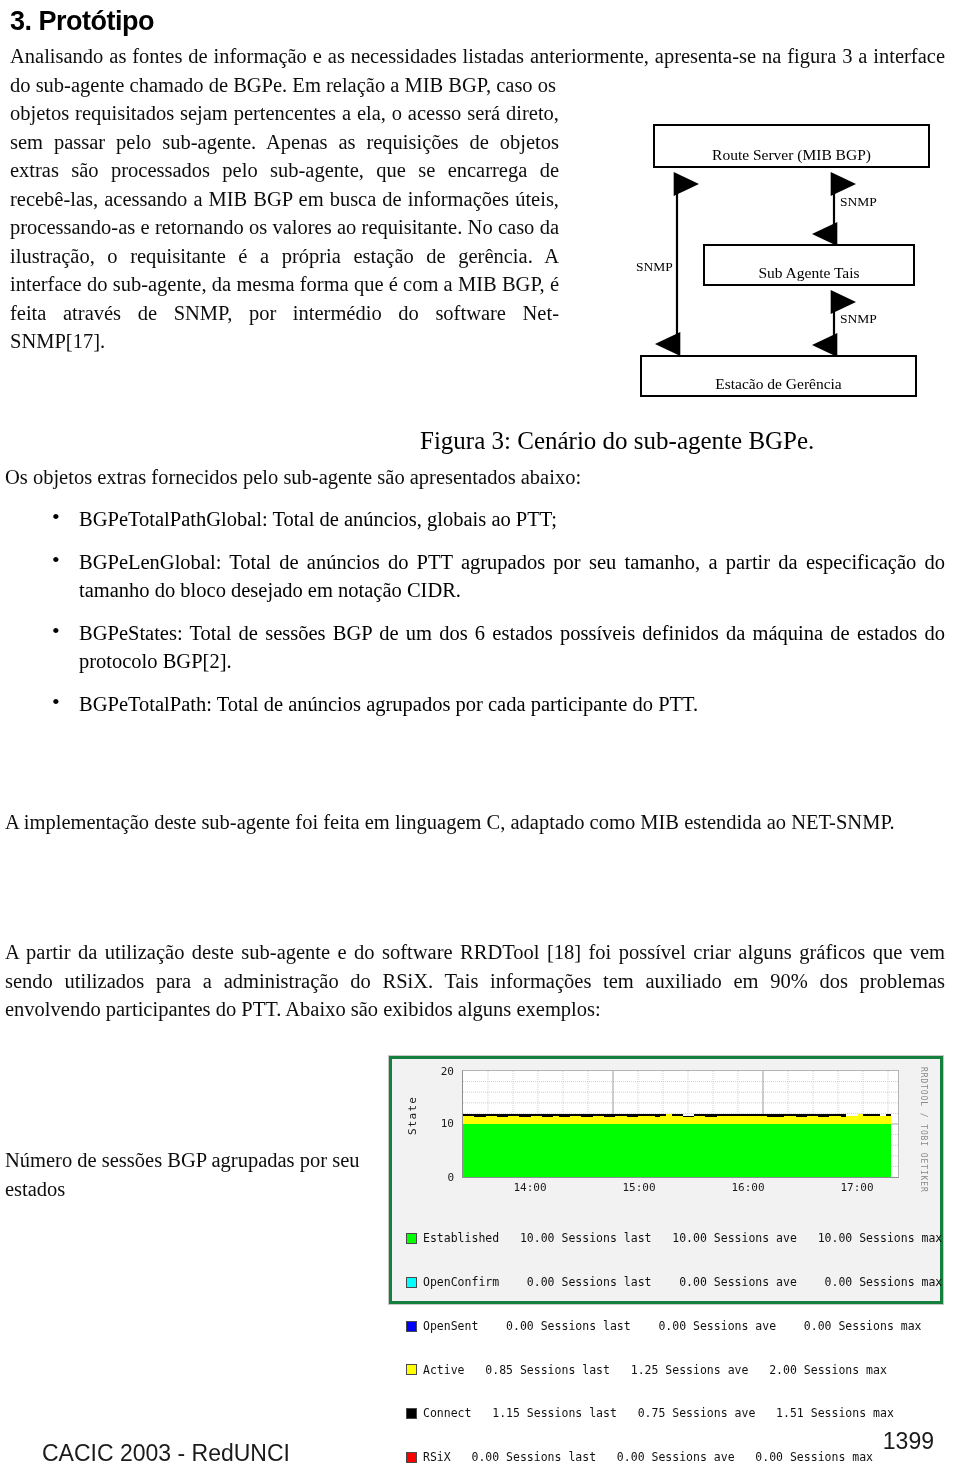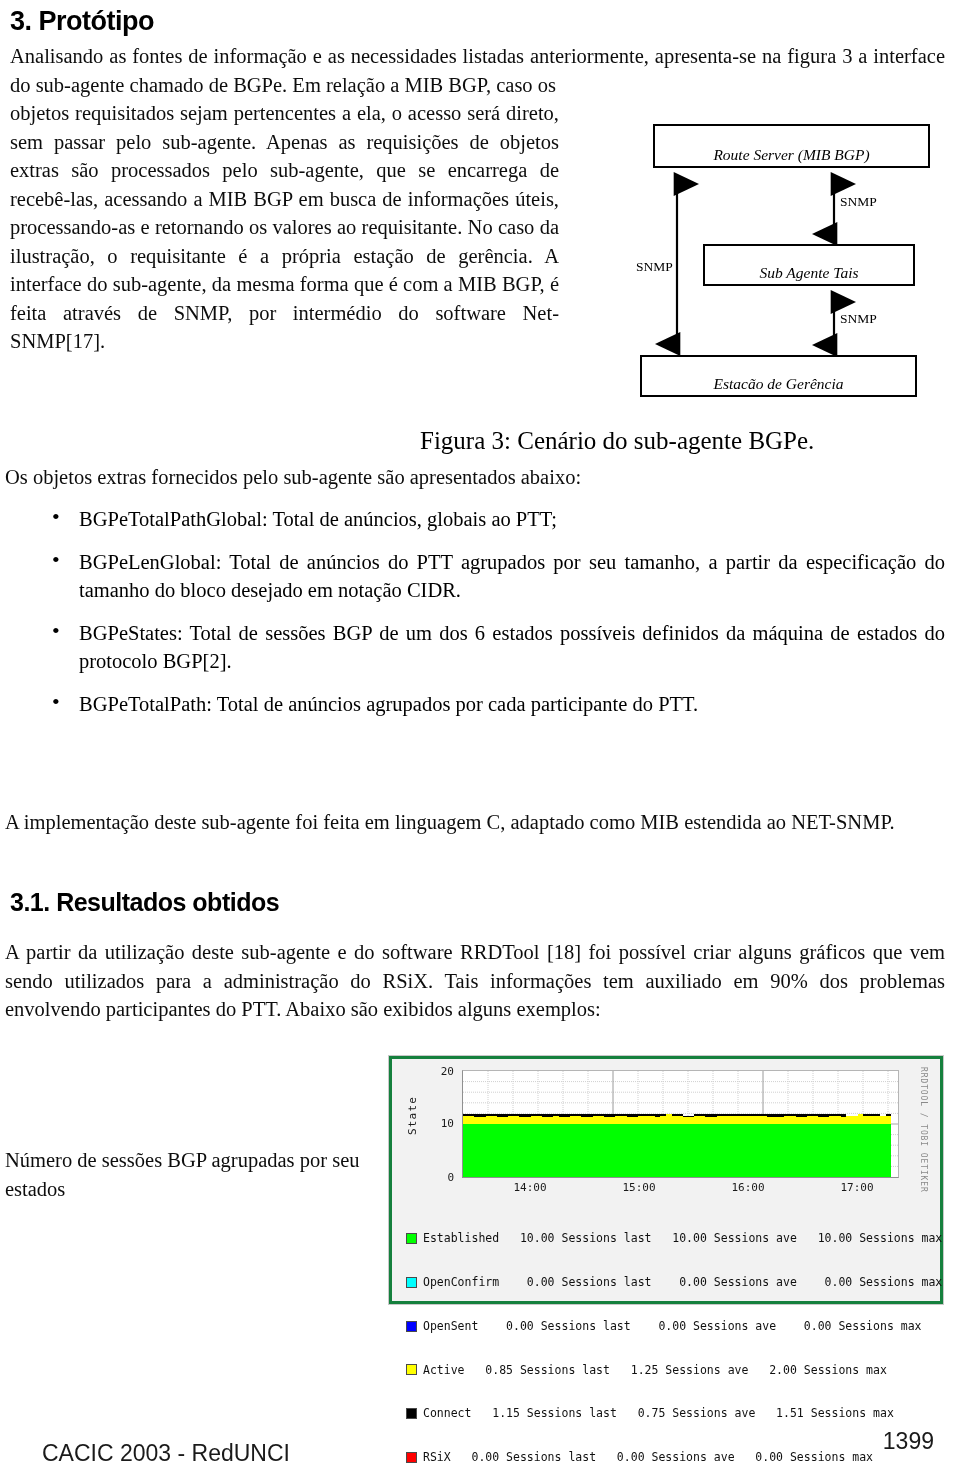--- a/index.html
+++ b/index.html
@@ -93,21 +93,20 @@
     align-items: flex-end;
     justify-content: center;
     box-sizing: border-box;
   }
   .dbox span {
     display: block;
     font-size: 15.5px;
     line-height: 17px;
     padding-bottom: 3px;
     white-space: nowrap;
-    font-style: italic;
   }
   #box-rs   { left: 53px;  top: 12px;  width: 277px; height: 44px; }
   #box-sa   { left: 103px; top: 132px; width: 212px; height: 42px; }
   #box-eg   { left: 40px;  top: 243px; width: 277px; height: 42px; }
 
   .arrow-label {
     position: absolute;
     font-size: 13.5px;
     line-height: 14px;
     white-space: nowrap;
@@ -261,21 +260,20 @@
 
   <ul class="bul">
     <li>BGPeTotalPathGlobal: Total de anúncios, globais ao PTT;</li>
     <li>BGPeLenGlobal: Total de anúncios do PTT agrupados por seu tamanho, a partir da especificação do tamanho do bloco desejado em notação CIDR.</li>
     <li>BGPeStates: Total de sessões BGP de um dos 6 estados possíveis definidos da máquina de estados do protocolo BGP[2].</li>
     <li>BGPeTotalPath: Total de anúncios agrupados por cada participante do PTT.</li>
   </ul>
 
   <p class="ptext" id="impl-p">A implementação deste sub-agente foi feita em linguagem C, adaptado como MIB estendida ao NET-SNMP.</p>
 
-  <h1 class="sec-title" id="sec31">3.1. Resultados obtidos</h1>
 
   <p class="ptext" id="res-p">A partir da utilização deste sub-agente e do software RRDTool [18] foi possível criar alguns gráficos que vem sendo utilizados para a administração do RSiX. Tais informações tem auxiliado em 90% dos problemas envolvendo participantes do PTT. Abaixo são exibidos alguns exemplos:</p>
 
   <p class="ptext" id="cap-left">Número de sessões BGP agrupadas por seu estados</p>
 
   <div id="graph">
     <div id="graph-inner">
 
       <div id="plot-wrap">
         <div id="ylabel">State</div>

